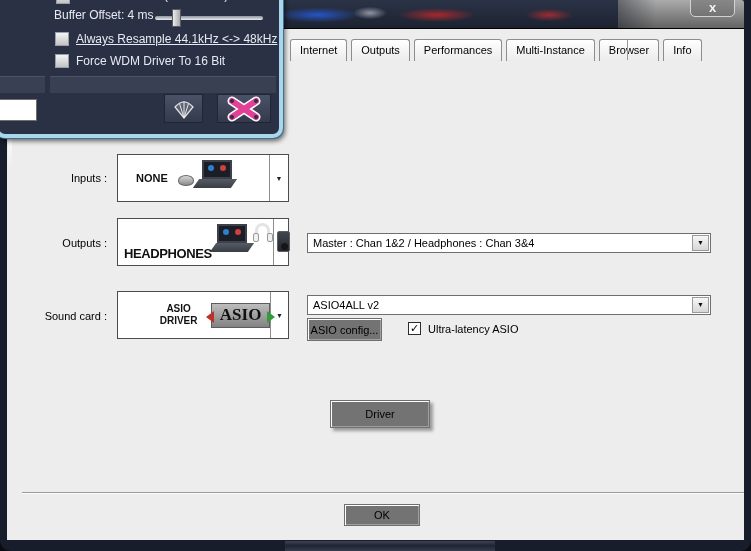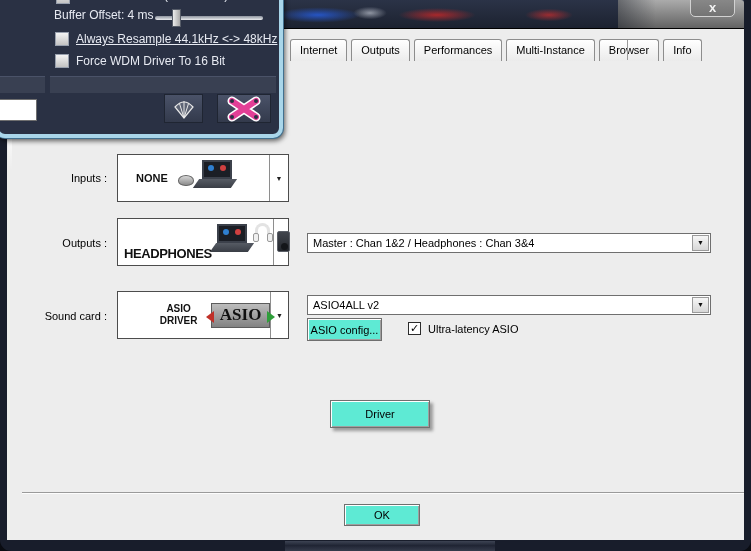--- a/index.html
+++ b/index.html
@@ -39,21 +39,21 @@
   .selector{position:absolute;left:110px;width:172px;height:48px;background:#fff;
        border:1px solid #4c4c4c;display:flex;align-items:center;}
   .selector .val{font-weight:bold;color:#111;}
   .sel-arrow{margin-left:auto;width:19px;align-self:stretch;border-left:1px solid #8e8e8e;
        display:flex;align-items:center;justify-content:center;font-size:7px;color:#222;background:#fff;}
   .combo{position:absolute;left:300px;width:404px;height:20px;background:#fff;border:1px solid #6f6f6f;
        font-size:11px;color:#000;line-height:18px;padding-left:5px;}
   .combo-arrow{position:absolute;right:1px;top:1px;bottom:1px;width:17px;
        background:linear-gradient(#f6f6f6,#d7d7d7);border:1px solid #9a9a9a;
        display:flex;align-items:center;justify-content:center;font-size:7px;color:#111;}
-  .btn{background:#5eead4;border:1px solid #6f6f6f;
+  .btn{background:#737373;border:1px solid #6f6f6f;
        box-shadow:inset 1px 1px 0 #fff,inset -1px -1px 0 #9f9f9f;
        font-size:11px;color:#000;display:flex;align-items:center;justify-content:center;}
   .checkbox{width:13px;height:13px;background:#fff;border:1px solid #2c2c2c;
        font-size:11px;line-height:11px;text-align:center;color:#000;}
   .separator{position:absolute;left:15px;width:722px;top:492px;height:2px;
        border-top:1px solid #9a9a9a;border-bottom:1px solid #fdfdfd;}
 
   
   .thumb{position:relative;height:42px;}
   .laptop-screen{position:absolute;background:#1b1e25;border:2px solid #3c414b;}

